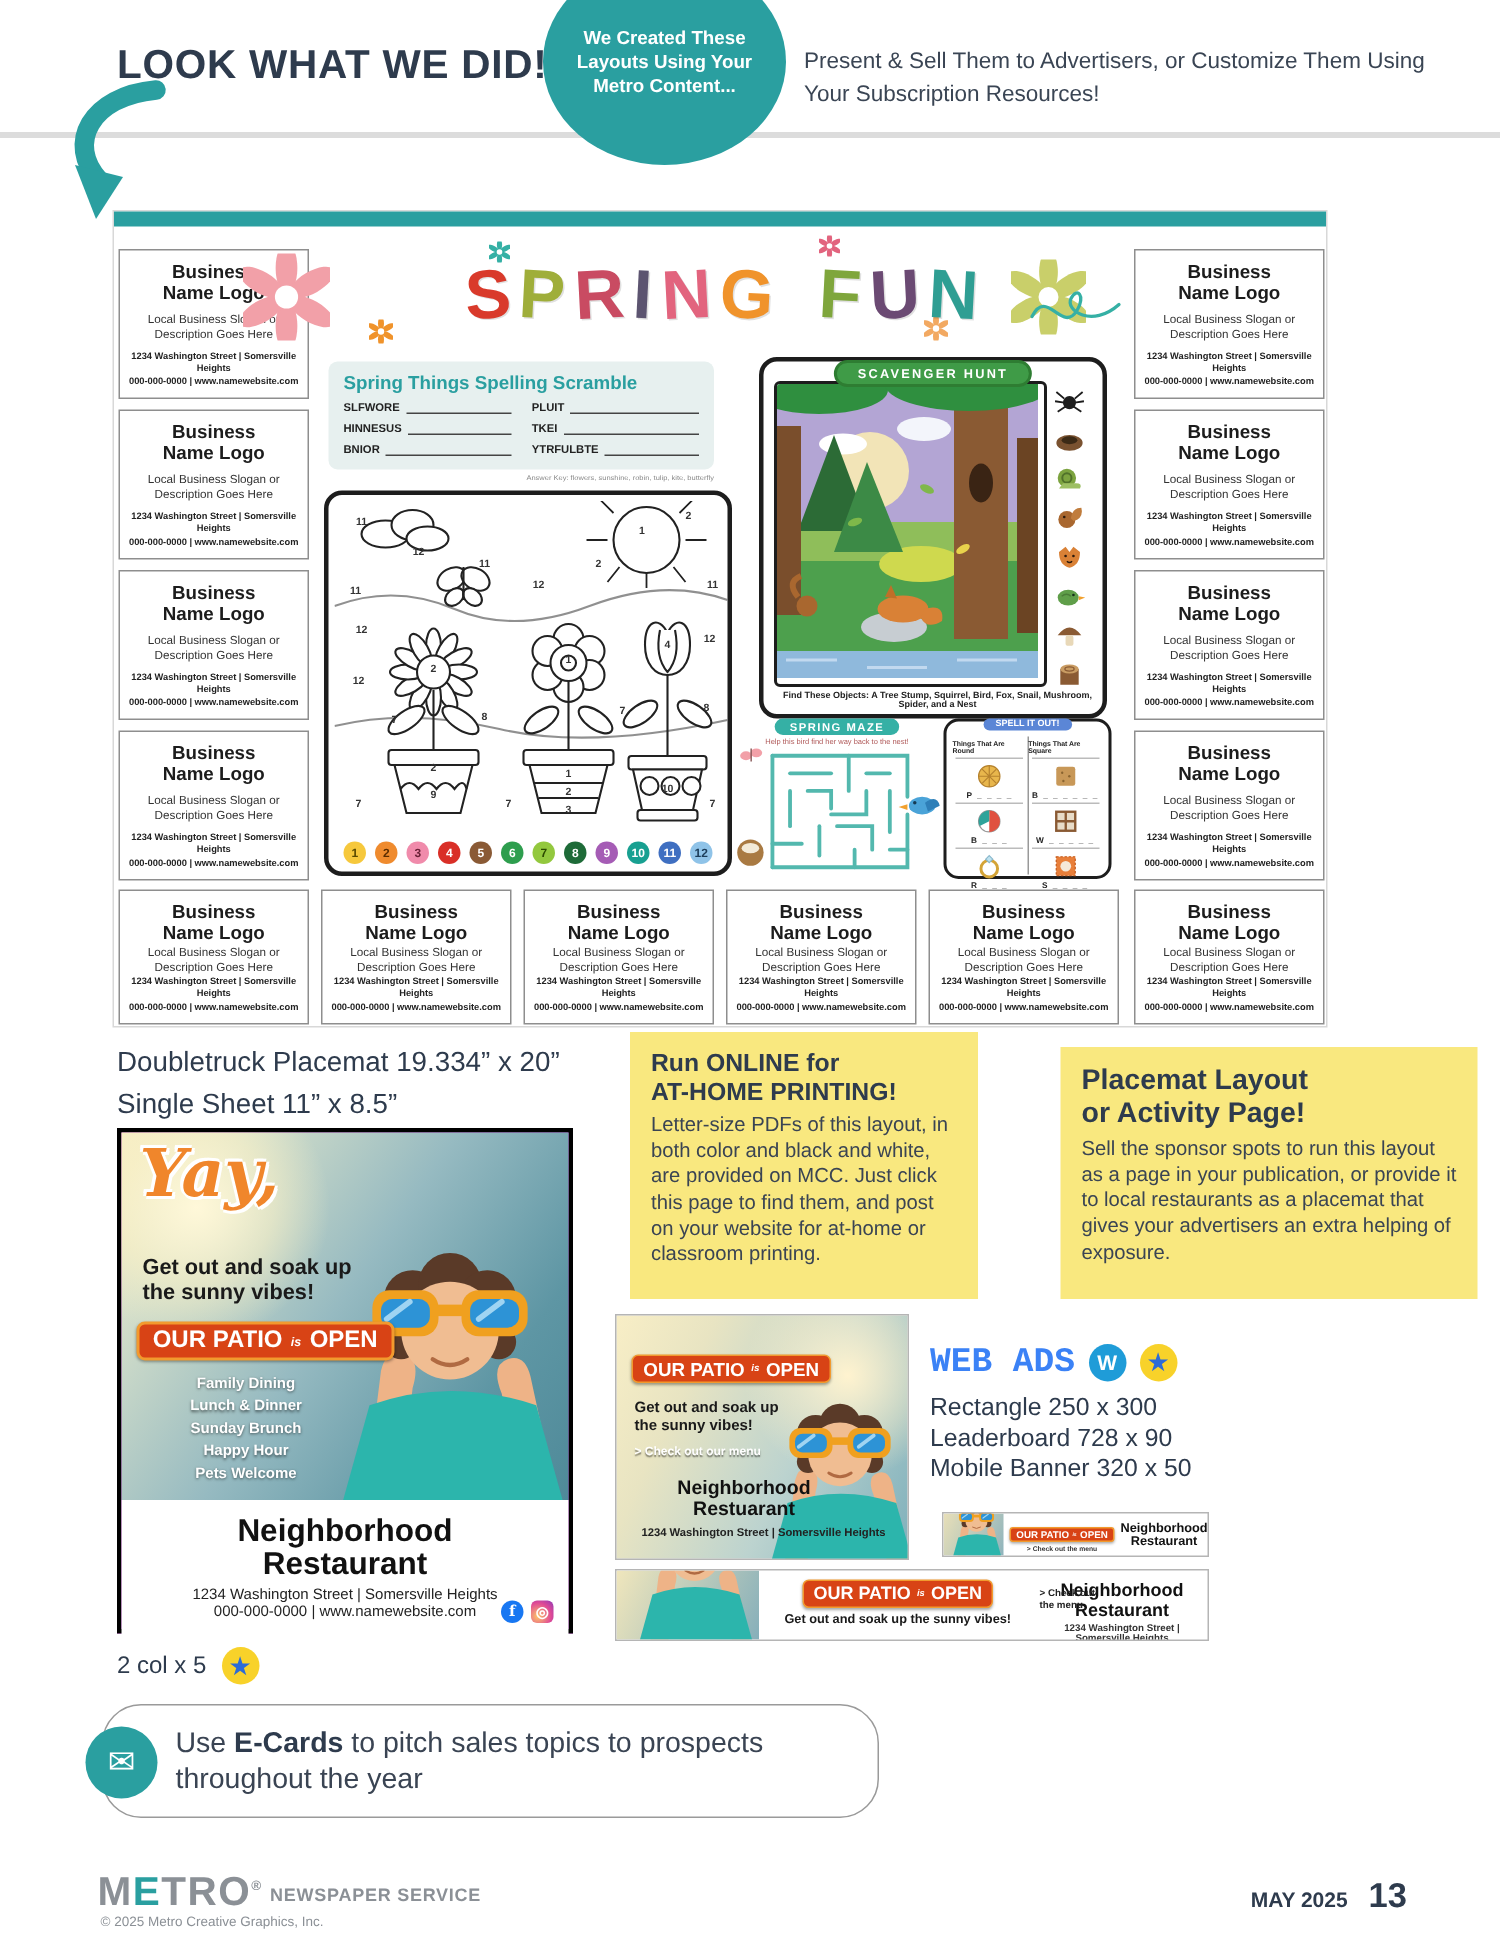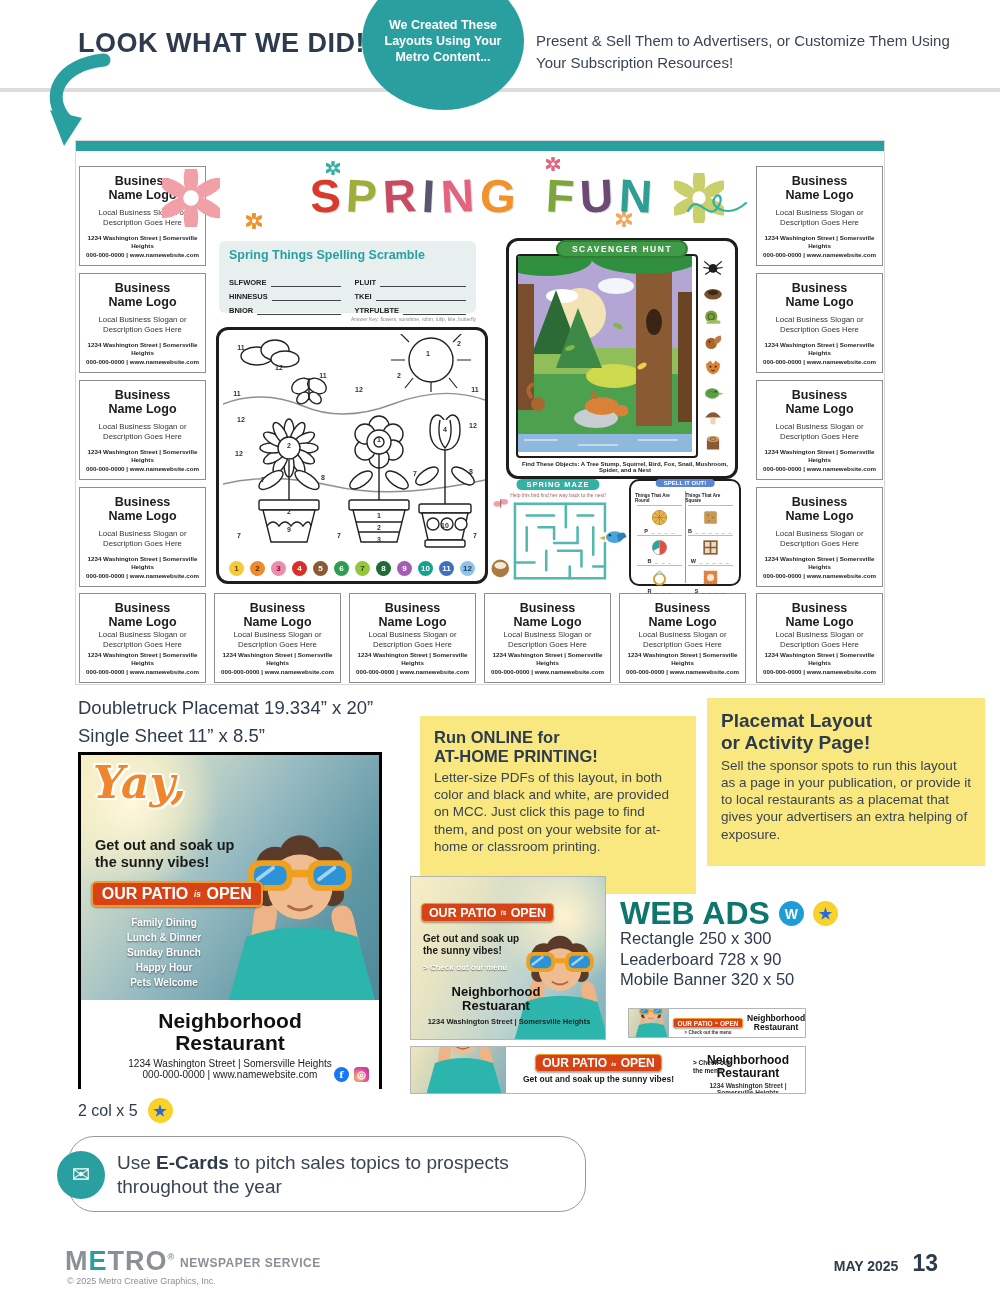--- a/index.html
+++ b/index.html
@@ -43,21 +43,21 @@
   .B6{left:680px;top:452px;width:127px;height:90px;}
 
   .pm-title{position:absolute;left:140px;top:18px;width:530px;height:74px;display:flex;
             align-items:center;justify-content:center;gap:6px;}
   .pm-letter{font-size:46px;font-weight:800;display:inline-block;
              text-shadow:1px 1px 0 rgba(0,0,0,.12);}
   .deco{position:absolute;}
 
   .scramble{position:absolute;left:143px;top:100px;width:257px;height:72px;background:#e7f0ef;
             border-radius:6px;padding:7px 10px 4px;box-sizing:border-box;}
-  .scr-title{font-size:12.5px;font-weight:800;color:#2a9fa0;margin-bottom:16px;}
+  .scr-title{font-size:12.5px;font-weight:800;color:#2a9fa0;margin-bottom:5px;}
   .scr-cols{display:flex;gap:14px;}
   .scr-col{flex:1;}
   .scr-row{display:flex;align-items:flex-end;margin-bottom:5px;}
   .scr-word{font-size:7.5px;font-weight:800;color:#222;margin-right:4px;white-space:nowrap;}
   .scr-blank{flex:1;border-bottom:1px solid #444;height:7px;}
   .scr-answer{position:absolute;left:143px;top:175px;width:257px;text-align:right;
               font-size:5px;color:#8a8a8a;transform:scaleY(.9);}
 
   .cbn{position:absolute;left:140px;top:186px;width:272px;height:257px;background:#fff;
        border:3px solid #1d1d1d;border-radius:12px;box-sizing:border-box;padding:4px 4px 2px;}
@@ -92,21 +92,21 @@
   .so-col{flex:1;display:flex;flex-direction:column;align-items:center;}
   .so-col:first-child{border-right:1px solid #999;}
   .so-head{font-size:4.6px;font-weight:800;color:#222;margin:2px 0;}
   .so-cell{display:flex;flex-direction:column;align-items:center;border-top:1px solid #bbb;
            width:90%;padding:2px 0 1px;}
   .so-letter{font-size:5.5px;font-weight:800;color:#222;margin-top:1px;letter-spacing:1px;}
 
   
   .sizes{position:absolute;left:78px;top:694px;font-size:18.5px;line-height:1.5;color:#2e3b4d;}
   .ybox{position:absolute;background:#f9e87f;box-sizing:border-box;padding:12px 14px;}
-  .ybox1{left:420px;top:688px;width:276px;height:178px;margin-top:28px;}
+  .ybox1{left:420px;top:688px;width:232px;height:178px;}
   .ybox2{left:707px;top:698px;width:278px;height:168px;}
   .ybox-title{font-weight:800;color:#2e3b4d;white-space:pre-line;line-height:1.15;}
   .ybox1 .ybox-title{font-size:16.5px;}
   .ybox2 .ybox-title{font-size:19px;}
   .ybox-body{font-size:13.5px;color:#3a4453;line-height:1.28;margin-top:3px;}
 
   
   .patio{position:relative;display:inline-flex;align-items:center;gap:.35em;background:#d84315;
          border:.14em solid #f29a2e;border-radius:.35em;padding:.12em .55em;color:#fff;
          font-weight:800;white-space:nowrap;box-shadow:0 1px 2px rgba(0,0,0,.35);}
@@ -155,21 +155,21 @@
            background:radial-gradient(circle,#fff3cf 0%,rgba(255,240,200,.4) 45%,rgba(255,240,200,0) 70%);}
   .ra-girl{position:absolute;right:-30px;bottom:-8px;width:150px;height:125px;}
   .ra-banner{position:absolute;left:10px;top:26px;font-size:12.5px;}
   .ra-tag{position:absolute;left:12px;top:56px;font-size:10px;font-weight:800;color:#1a1a1a;white-space:pre-line;line-height:1.2;}
   .ra-cta{position:absolute;left:12px;top:86px;font-size:8px;font-weight:800;color:#fff;text-shadow:0 1px 1px rgba(0,0,0,.5);}
   .ra-name{position:absolute;left:0;top:108px;width:170px;text-align:center;font-size:13px;font-weight:800;
            color:#111;line-height:1.1;white-space:pre-line;}
   .ra-addr{position:absolute;left:0;top:140px;width:196px;text-align:center;font-size:7.5px;font-weight:700;color:#222;}
 
   .webads-head{position:absolute;left:620px;top:895px;display:flex;align-items:center;gap:9px;}
-  .webads-title{font-size:32px;font-weight:800;color:#0f766e;}
+  .webads-title{font-size:23px;font-weight:800;color:#3b82f6;font-family:Liberation Mono, monospace;}
   .web-sizes{position:absolute;left:620px;top:928px;font-size:16.5px;color:#2e3b4d;line-height:1.25;}
 
   .mobile-ad{position:absolute;left:628px;top:1008px;width:178px;height:30px;border:1px solid #b5b5b5;
              box-sizing:border-box;background:#fff;display:flex;align-items:center;overflow:hidden;}
   .ma-photo{position:relative;width:40px;height:100%;flex:none;overflow:hidden;
             background:linear-gradient(115deg,#e8dfb8,#8fb4bd);}
   .ma-girl{position:absolute;left:-4px;bottom:-4px;width:52px;height:44px;}
   .ma-mid{position:relative;flex:none;width:78px;text-align:center;}
   .ma-banner{font-size:6.5px;}
   .ma-cta{font-size:4.5px;font-weight:700;color:#333;}

